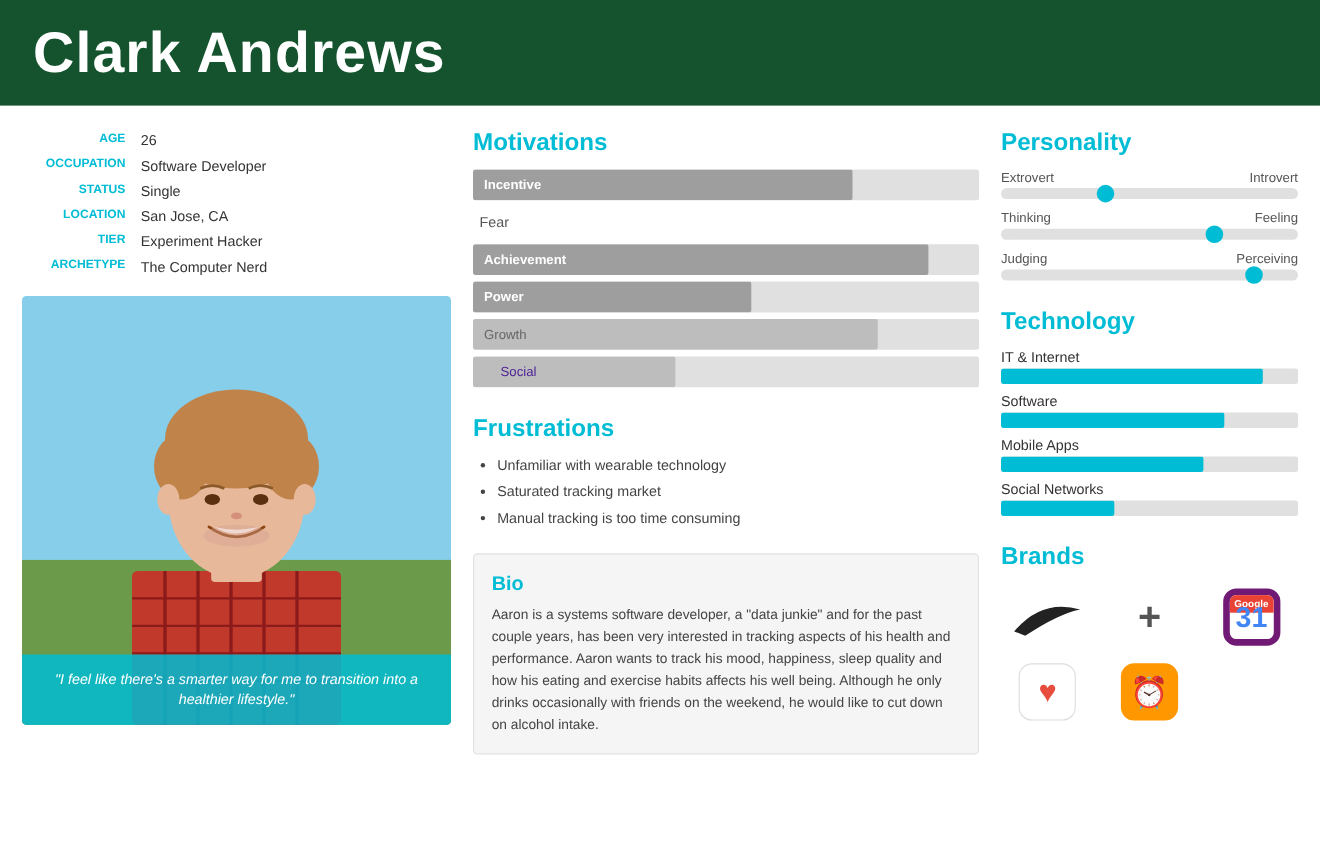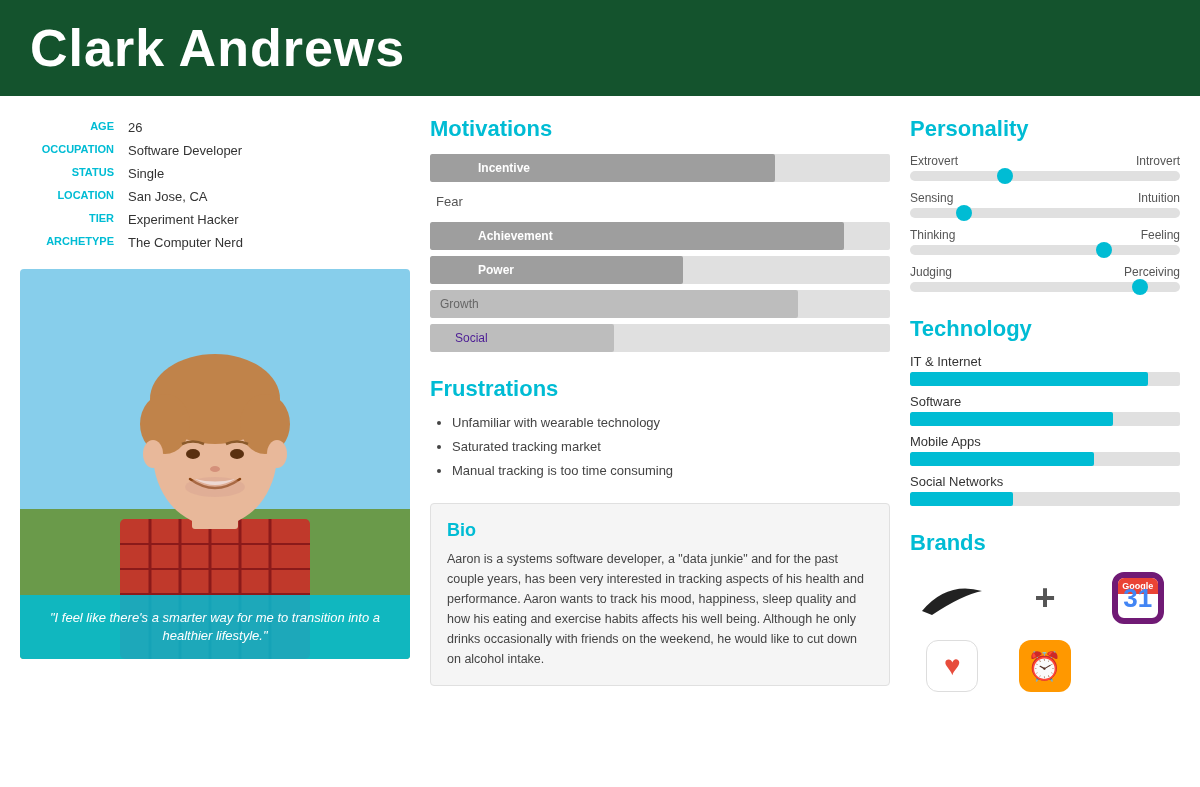--- a/index.html
+++ b/index.html
@@ -124,21 +124,20 @@
       border-radius: 2px;
     }
     .motivation-bar-label {
       position: absolute;
       left: 10px;
       top: 50%;
       transform: translateY(-50%);
       color: #fff;
       font-size: 12px;
       font-weight: bold;
-      margin-left: 38px;
     }
     .motivation-plain {
       height: 28px;
       line-height: 28px;
       padding-left: 6px;
       color: #555;
       font-size: 13px;
     }
 
     
@@ -463,29 +462,20 @@
       <div class="personality-row">
         <div class="personality-labels">
           <span>Extrovert</span>
           <span>Introvert</span>
         </div>
         <div class="personality-track">
           <div class="personality-indicator" style="left: calc(35% - 8px);"></div>
         </div>
       </div>
 
-      <div class="personality-row">
-        <div class="personality-labels">
-          <span>Sensing</span>
-          <span>Intuition</span>
-        </div>
-        <div class="personality-track">
-          <div class="personality-indicator" style="left: calc(20% - 8px);"></div>
-        </div>
-      </div>
 
       <div class="personality-row">
         <div class="personality-labels">
           <span>Thinking</span>
           <span>Feeling</span>
         </div>
         <div class="personality-track">
           <div class="personality-indicator" style="left: calc(72% - 8px);"></div>
         </div>
       </div>

